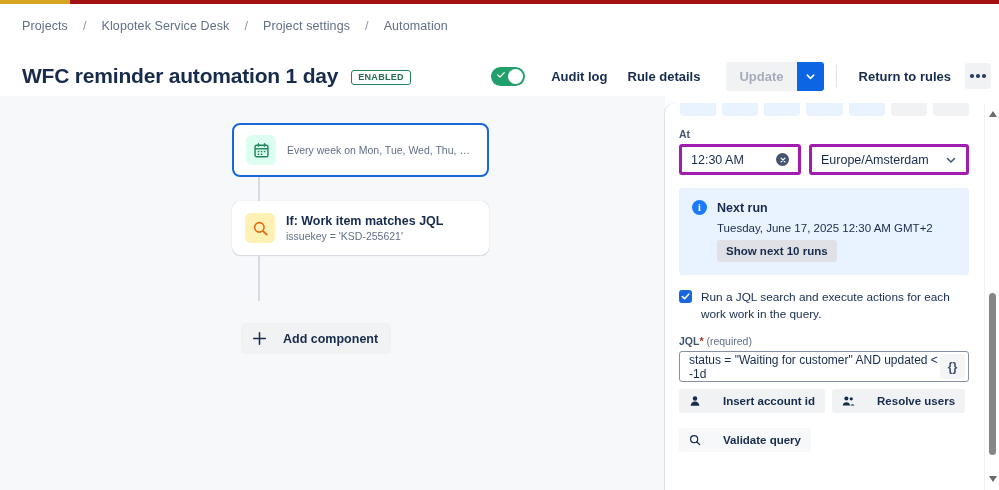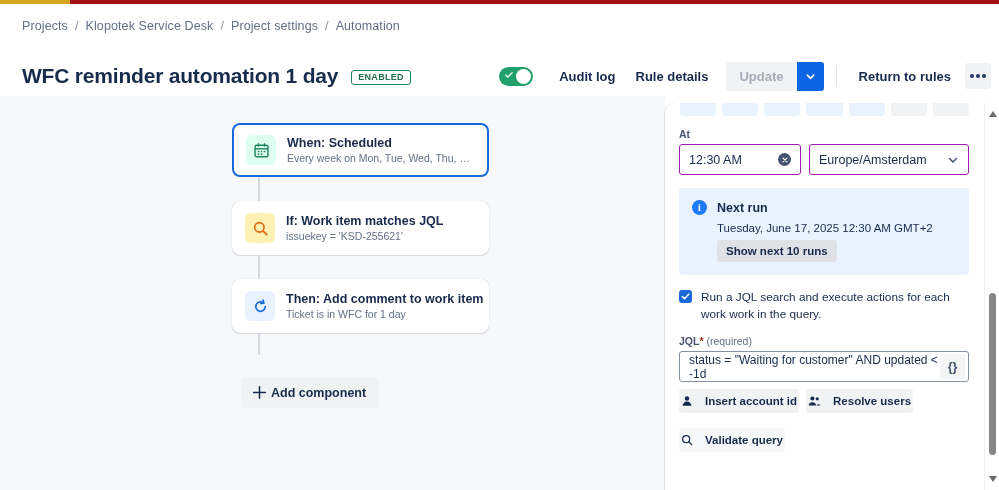--- a/index.html
+++ b/index.html
@@ -14,21 +14,21 @@
 
   
   .topbar { position:absolute; top:0; left:0; width:999px; height:4px; background:#ffffff; }
   .topbar .seg-a { position:absolute; left:0; top:0; width:70px; height:4px; background:#d6a621; }
   .topbar .seg-b { position:absolute; left:70px; top:0; width:929px; height:4px; background:#a31212; }
 
   
   .breadcrumb {
     position:absolute; left:22px; top:19px;
     font-size:12.5px; color:#626f86; letter-spacing:.1px;
-    display:flex; align-items:center; gap:7px; white-space:nowrap;
+    display:flex; align-items:center; gap:15px; white-space:nowrap;
   }
   .breadcrumb .crumb { color:#626f86; text-decoration:none; cursor:pointer; }
   .breadcrumb .sep { color:#8993a4; }
 
   
   .title-row {
     position:absolute; left:0; top:56px; width:999px; height:40px;
     display:flex; align-items:center;
   }
   .page-title {
@@ -62,21 +62,21 @@
   }
   .link-btn {
     font-size:13px; font-weight:700; color:#172b4d;
     padding:6px 10px; border-radius:3px; cursor:pointer;
     background:transparent; border:none; white-space:nowrap;
   }
   .update-btn {
     font-size:13px; font-weight:600; color:#a5adba;
     background:#f1f2f4; border:none; border-radius:3px 0 0 3px;
     padding:7px 13px; cursor:default; white-space:nowrap;
-    margin-left:8px;
+    margin-left:16px;
   }
   .update-caret {
     background:#0c66e4; border:none; border-radius:0 3px 3px 0;
     width:27px; height:29px; cursor:pointer;
     display:flex; align-items:center; justify-content:center;
   }
   .divider-v { width:1px; height:22px; background:#dfe1e6; margin:0 12px; }
   .more-btn {
     width:26px; height:26px; border-radius:3px; background:#f1f2f4;
     display:flex; align-items:center; justify-content:center; gap:2.5px;
@@ -106,21 +106,21 @@
   }
   .ic-green { background:#dcfff1; }
   .ic-yellow { background:#fff0b3; }
   .ic-blue { background:#e9f2ff; }
   .comp-text { display:flex; flex-direction:column; gap:2px; min-width:0; }
   .comp-title { font-size:12.5px; font-weight:600; color:#172b4d; white-space:nowrap; }
   .comp-sub { font-size:10.5px; color:#626f86; white-space:nowrap; overflow:hidden; text-overflow:ellipsis; }
 
   .add-component {
     margin-top:22px; margin-left:9px;
-    display:inline-flex; align-items:center; gap:4px;
+    display:inline-flex; align-items:center; gap:16px;
     background:#f1f2f4; border:none; border-radius:4px;
     padding:8px 13px 8px 11px; cursor:pointer;
     font-size:12.5px; font-weight:700; color:#172b4d; white-space:nowrap;justify-content:space-between;
   }
 
   
   .panel {
     position:absolute; left:665px; top:103px; width:334px; height:387px;
     background:#ffffff; border-radius:10px 0 0 0;
     box-shadow:-1px 0 0 #dfe1e6;
@@ -131,21 +131,21 @@
   .day-chips { display:flex; gap:6px; margin-top:-9px; margin-left:1px; }
   .chip { height:22px; flex:1; border-radius:4px; background:#e9f2ff; }
   .chip.off { background:#f1f2f4; }
 
   .field-label { font-size:10.5px; font-weight:700; color:#44546f; margin-top:12px; margin-bottom:4px; }
   .field-label .req { color:#ae2e24; }
   .field-label .opt { font-weight:400; color:#626f86;margin-top:9px; }
 
   .row2 { display:flex; gap:8px; }
   .input-box {
-    height:31px; border:1px solid #a21caf; border-radius:3px; background:#fff;
+    height:31px; border:3px solid #a21caf; border-radius:3px; background:#fff;
     display:flex; align-items:center; padding:0 9px; font-size:12.5px; color:#172b4d;
   }
   .input-time { width:122px; justify-content:space-between; }
   .clear-x {
     width:13px; height:13px; border-radius:50%; background:#44546f;
     display:flex; align-items:center; justify-content:center; flex:none; cursor:pointer;
   }
   .select-box { flex:1; justify-content:space-between; cursor:pointer; }
 
   .info-box {
@@ -180,21 +180,21 @@
   }
   .jql-btn {
     width:25px; height:25px; border-radius:3px; background:#f4f5f7;
     display:flex; align-items:center; justify-content:center;
     font-size:12.5px; font-weight:700; color:#44546f; cursor:pointer; flex:none;
   }
 
   .btn-row { display:flex; gap:7px; margin-top:7px; flex-wrap:wrap; }
   .mini-btn {
     background:#f1f2f4; border:none; border-radius:3px;
-    padding:6px 2px; display:inline-flex; align-items:center; gap:12px;
+    padding:6px 10px; display:inline-flex; align-items:center; gap:22px;
     font-size:11.5px; font-weight:700; color:#172b4d; cursor:pointer; white-space:nowrap;
   }
   .mini-btn.plain { background:#f7f8f9;margin-top:8px; }
 
   
   .scrollbar {
     position:absolute; right:0; top:103px; width:15px; height:387px;
     background:#ffffff; border-left:1px solid #f0f0f0;
   }
   .sb-arrow { position:absolute; left:0; width:15px; height:14px; display:flex; align-items:center; justify-content:center; cursor:pointer; }
@@ -267,21 +267,20 @@
             <path d="M2.2 7.2 H15.8" stroke="#1f845a" stroke-width="1.5"></path>
             <path d="M5.8 1.8 V4.4 M12.2 1.8 V4.4" stroke="#1f845a" stroke-width="1.5" stroke-linecap="round"></path>
             <rect x="5" y="9.3" width="1.7" height="1.6" fill="#1f845a"></rect>
             <rect x="8.2" y="9.3" width="1.7" height="1.6" fill="#1f845a"></rect>
             <rect x="11.4" y="9.3" width="1.7" height="1.6" fill="#1f845a"></rect>
             <rect x="5" y="12.2" width="1.7" height="1.6" fill="#1f845a"></rect>
             <rect x="8.2" y="12.2" width="1.7" height="1.6" fill="#1f845a"></rect>
           </svg>
         </div>
         <div class="comp-text">
-          <span class="comp-title">When: Scheduled</span>
           <span class="comp-sub">Every week on Mon, Tue, Wed, Thu, Fri at 12:30 AM</span>
         </div>
       </div>
 
       <div style="position:relative;height:24px">
         <div class="conn" style="top:0;height:24px"></div>
       </div>
 
       <div class="comp-card">
         <div class="comp-icon ic-yellow">
@@ -293,32 +292,20 @@
         <div class="comp-text">
           <span class="comp-title">If: Work item matches JQL</span>
           <span class="comp-sub">issuekey = 'KSD-255621'</span>
         </div>
       </div>
 
       <div style="position:relative;height:24px">
         <div class="conn" style="top:0;height:24px"></div>
       </div>
 
-      <div class="comp-card">
-        <div class="comp-icon ic-blue">
-          <svg width="17" height="17" viewBox="0 0 18 18">
-            <path d="M14 9 A5 5 0 1 1 12 5.1" fill="none" stroke="#1868db" stroke-width="1.7" stroke-linecap="round"></path>
-            <path d="M11.8 2.2 L12.6 5.4 L9.4 5.9" fill="none" stroke="#1868db" stroke-width="1.7" stroke-linecap="round" stroke-linejoin="round"></path>
-          </svg>
-        </div>
-        <div class="comp-text">
-          <span class="comp-title">Then: Add comment to work item</span>
-          <span class="comp-sub">Ticket is in WFC for 1 day</span>
-        </div>
-      </div>
 
       <div style="position:relative;height:22px">
         <div class="conn" style="top:0;height:22px"></div>
       </div>
 
       <button class="add-component">
         <svg width="15" height="15" viewBox="0 0 16 16">
           <path d="M8 1.8 V14.2 M1.8 8 H14.2" stroke="#172b4d" stroke-width="1.6" stroke-linecap="round"></path>
         </svg>
         <span>Add component</span>

